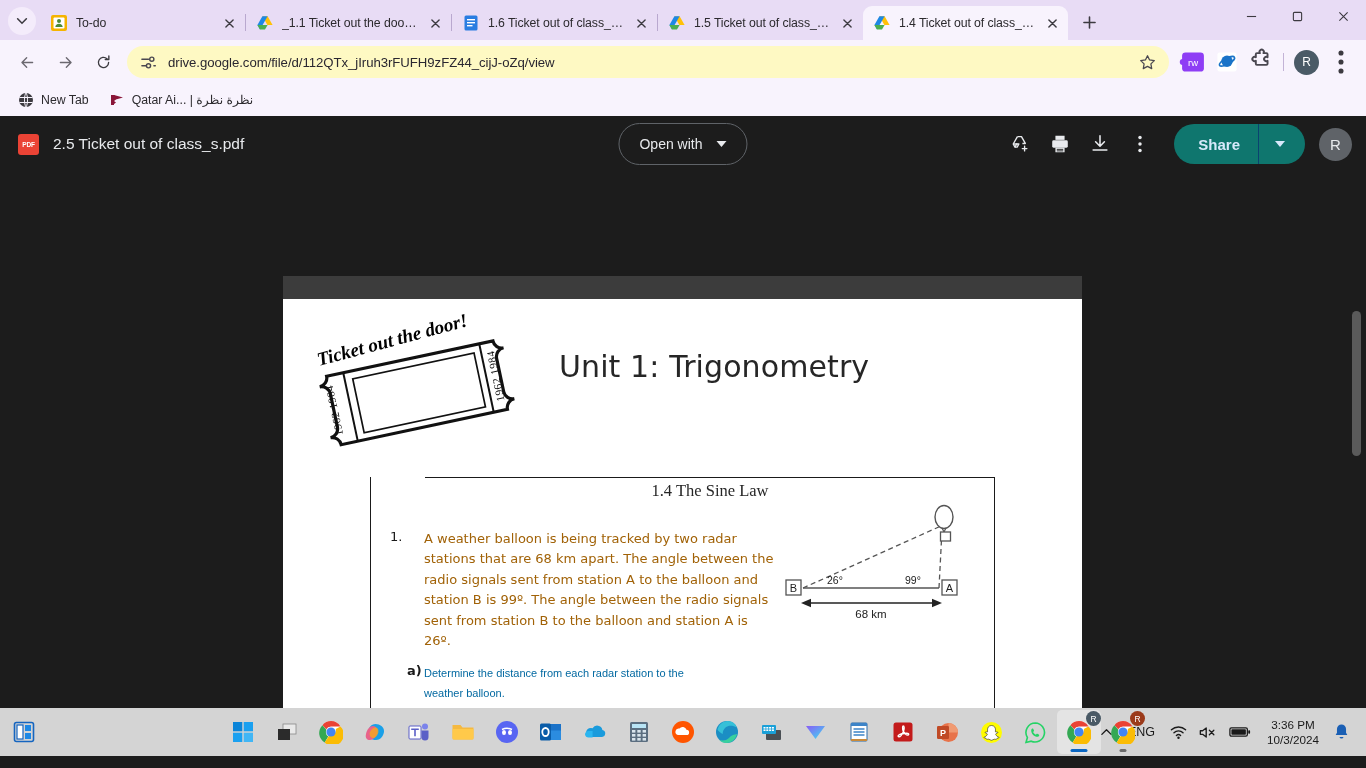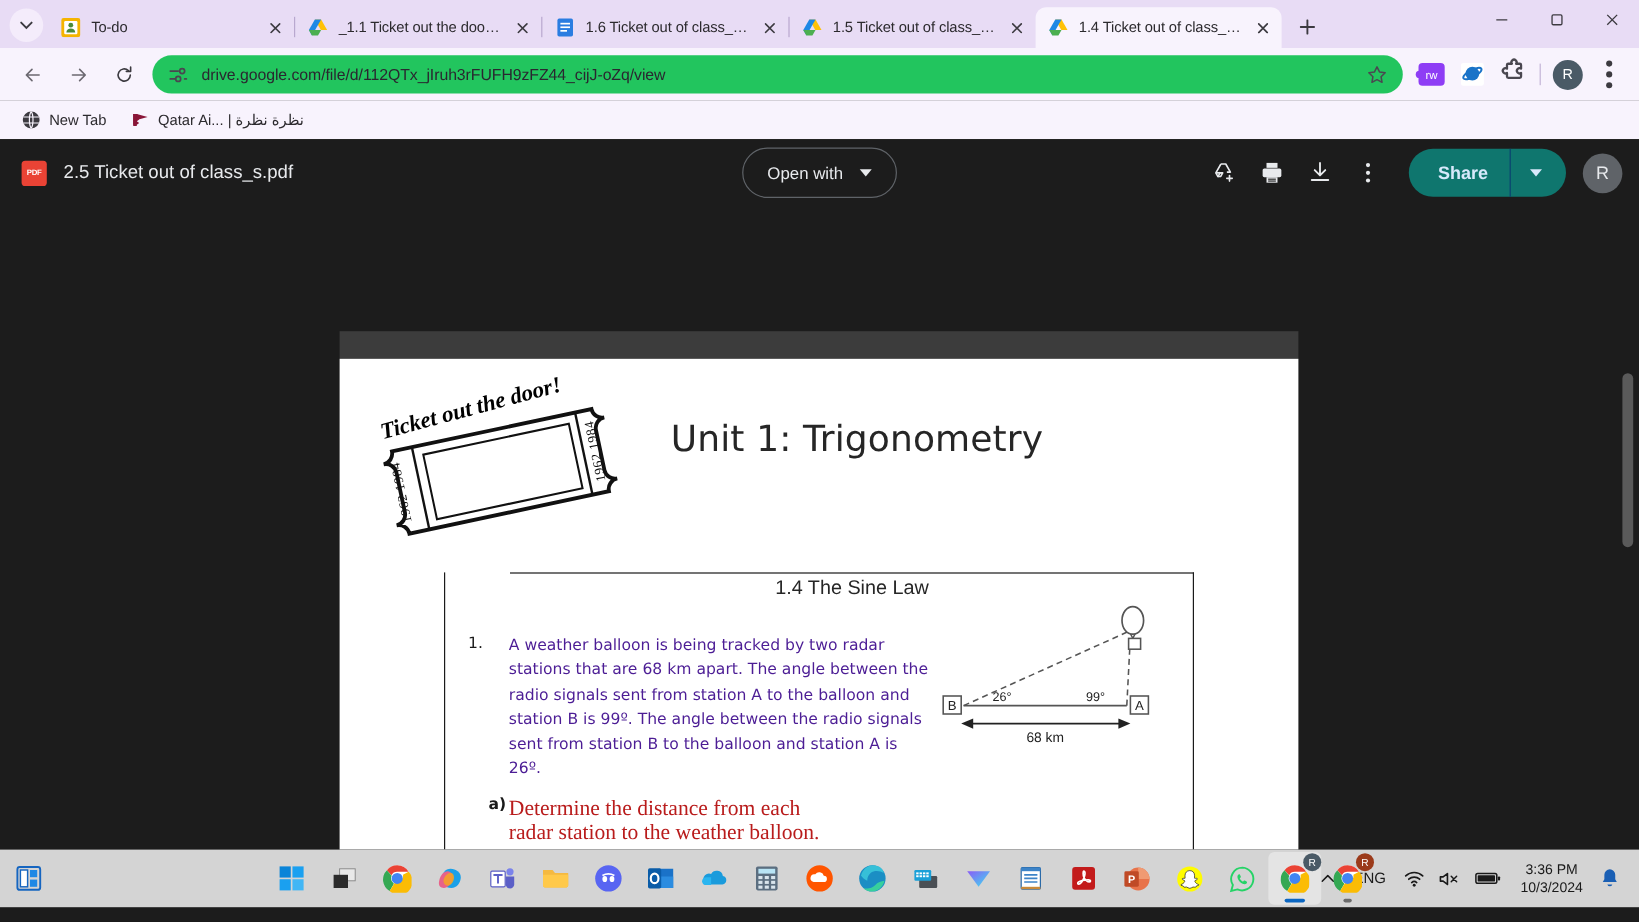--- a/index.html
+++ b/index.html
@@ -64,21 +64,21 @@
     height: 44px; background: #f8f3fd;
     display: flex; align-items: center; padding: 0 8px;
   }
   .navbtn {
     width: 32px; height: 32px; margin: 0 3px;
     display: flex; align-items: center; justify-content: center;
     border-radius: 50%; flex: none; cursor: pointer;
   }
   .navbtn svg { width: 17px; height: 17px; }
   .urlbox {
-    flex: 1 1 auto; height: 32px; background: #22c55e;
+    flex: 1 1 auto; height: 32px; background: #fef9c3;
     border-radius: 16px; display: flex; align-items: center;
     margin: 0 7px 0 5px; padding: 0 13px; min-width: 0; cursor: text;
   }
   .urlbox .infoicon { width: 17px; height: 17px; flex: none; margin-right: 11px; }
   .urlbox .urltext {
     font-size: 13.2px; color: #2a2730; white-space: nowrap;
     overflow: hidden; text-overflow: ellipsis; flex: 1 1 auto;
     letter-spacing: -0.05px;
   }
   .urlbox .staricon { width: 17px; height: 17px; flex: none; margin-left: 8px; cursor: pointer; }
@@ -187,40 +187,40 @@
     position: absolute; left: 142px; top: 178px; width: 570px;
     border-top: 1.5px solid #1a1a1a;
   }
   .box-right-line {
     position: absolute; left: 711px; top: 178px; height: 359px;
     border-right: 1.5px solid #1a1a1a;
   }
   .sect-title {
     position: absolute; left: 142px; top: 182px; width: 570px;
     text-align: center; font-size: 16.5px; color: #262626;
-    font-family: Liberation Sans, sans-serif;
+    font-family: Liberation Serif, serif;
   }
   .q-num {
     position: absolute; left: 107px; top: 230px;
     font-size: 13px; color: #1a1a1a; font-family: "DejaVu Sans", sans-serif;
   }
   .q-body {
     position: absolute; left: 141px; top: 230px; width: 350px;
-    font-size: 13px; line-height: 20.4px; color: #4c1d95;
+    font-size: 13px; line-height: 20.4px; color: #a16207;
     font-family: "DejaVu Sans", sans-serif;
   }
   .a-num {
     position: absolute; left: 124px; top: 364px;
     font-size: 13px; color: #1a1a1a; font-weight: bold;
     font-family: "DejaVu Sans", sans-serif;
   }
   .a-body {
     position: absolute; left: 141px; top: 364px; width: 260px;
-    font-size: 18px; line-height: 20.4px; color: #b91c1c;
-    font-family: Liberation Serif, serif;
+    font-size: 11px; line-height: 20.4px; color: #0369a1;
+    font-family: Liberation Sans, sans-serif;
   }
   .diagram { position: absolute; left: 498px; top: 205px; width: 195px; height: 115px; }
 
   
   .taskbar {
     height: 48px; background: #d4d4d4;
     display: flex; align-items: center; position: relative;
   }
   .tb-widgets { width: 48px; display: flex; align-items: center; justify-content: center; cursor: pointer; }
   .tb-center {

